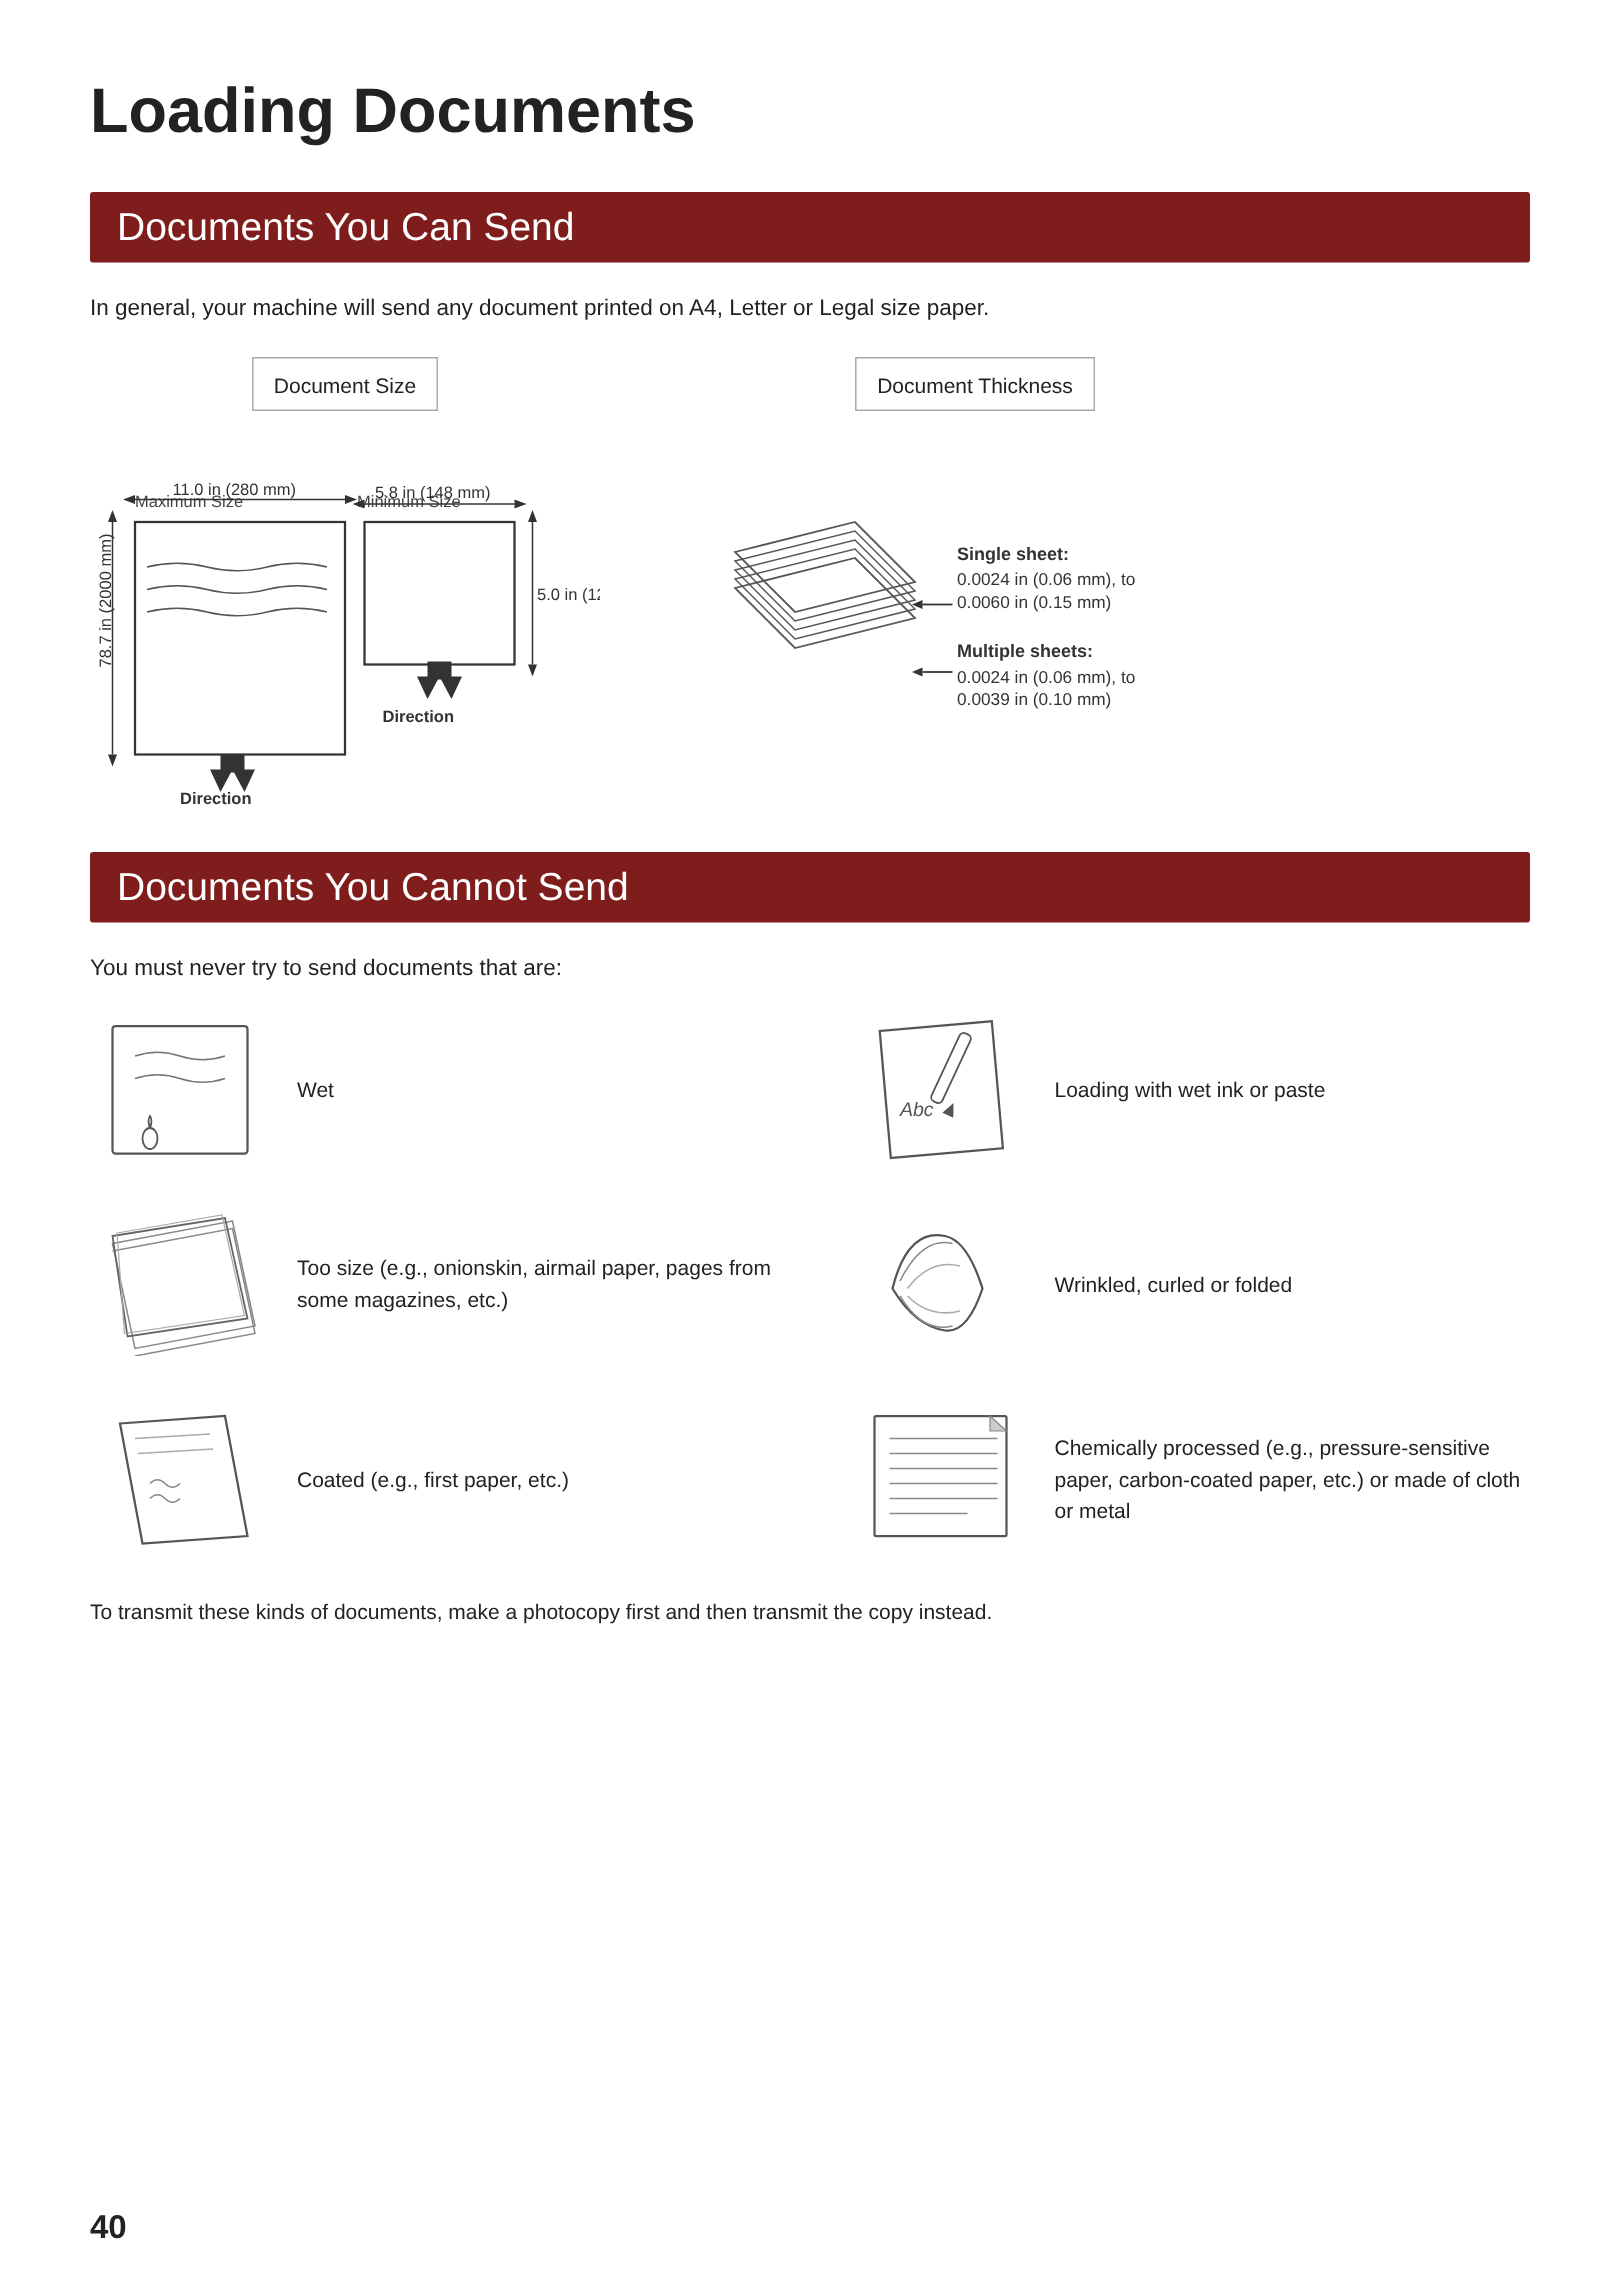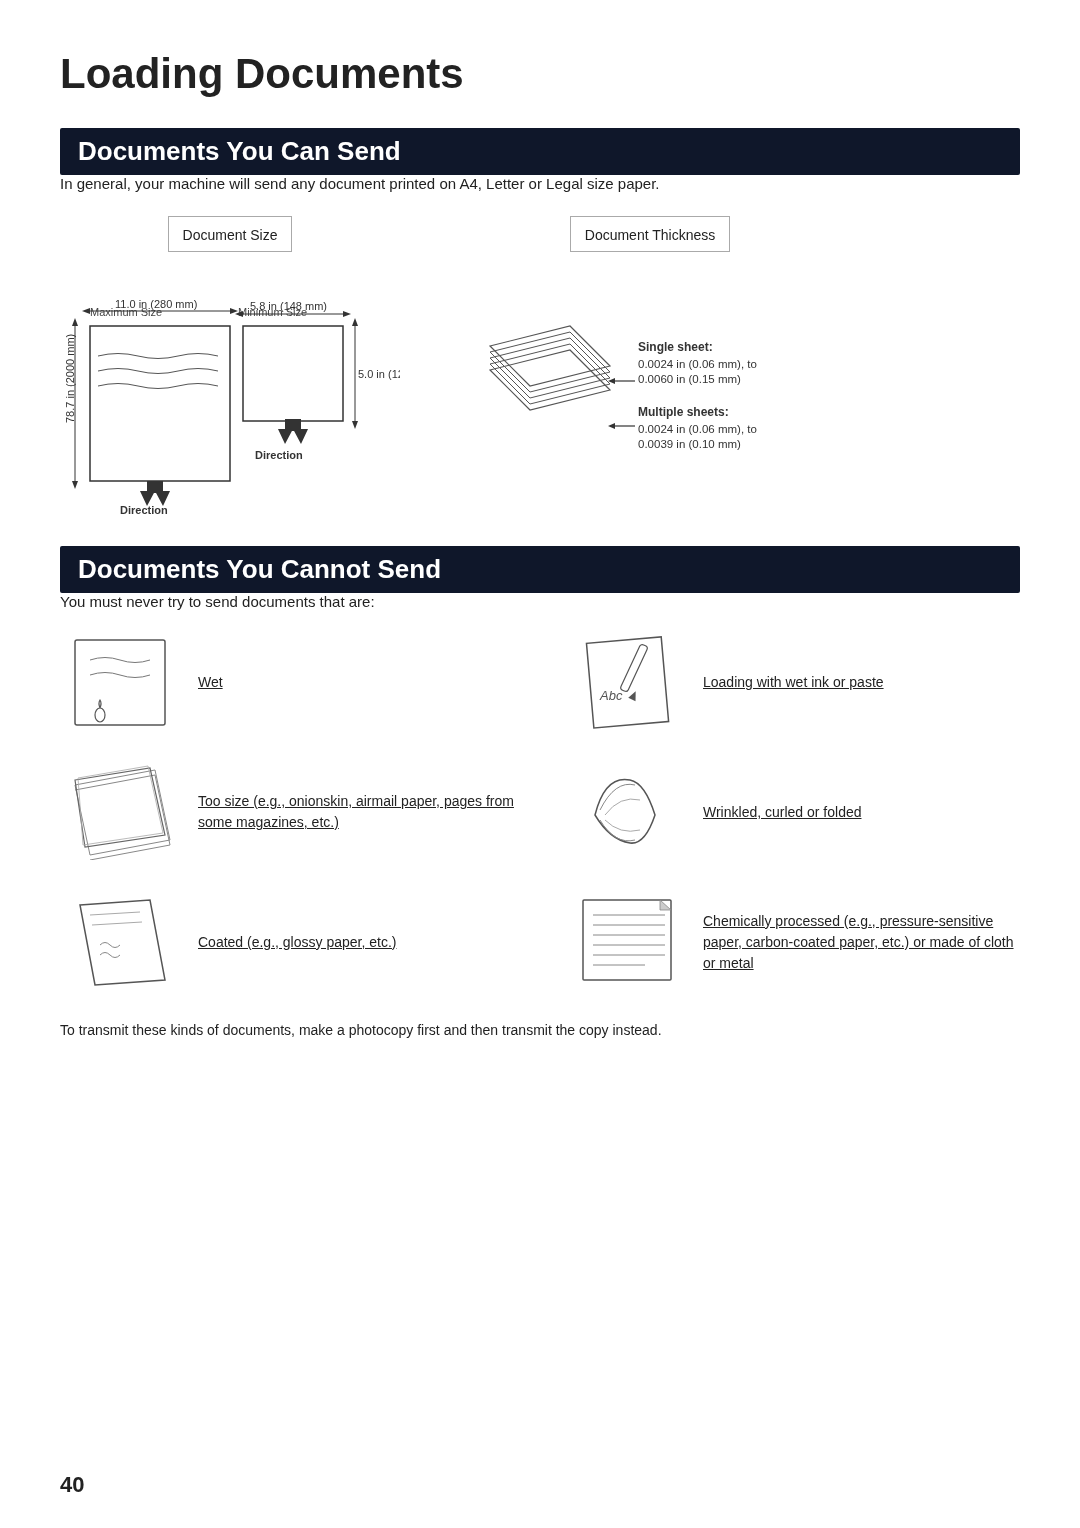--- a/index.html
+++ b/index.html
@@ -14,25 +14,26 @@
     }
 
     .page-title {
       font-size: 42px;
       font-weight: bold;
       margin-bottom: 30px;
       margin-top: 10px;
     }
 
     .section-header {
-      background: #0f172a;
+      background: #7f1d1d;
       color: #fff;
       font-size: 26px;
-      font-weight: bold;
+      font-weight: normal;
       padding: 8px 18px;
+      margin-bottom: 22px;
       border-radius: 2px;
     }
 
     .intro-text {
       font-size: 15px;
       margin-bottom: 24px;
     }
 
     .diagram-box {
       border: 1px solid #aaa;
@@ -82,21 +83,20 @@
       height: 100px;
       flex-shrink: 0;
       display: flex;
       align-items: center;
       justify-content: flex-end;
     }
 
     .cannot-item-text {
       font-size: 14px;
       line-height: 1.5;
-      text-decoration: underline;
     }
 
     .footer-note {
       font-size: 14px;
       margin-top: 10px;
       margin-bottom: 30px;
     }
 
     .page-number {
       position: absolute;
@@ -273,21 +273,21 @@
 
         <path d="M10,10 L80,5 L95,85 L25,90 Z" fill="none" stroke="#555" stroke-width="1.5"></path>
 
         <path d="M20,20 L70,17" stroke="#aaa" stroke-width="1"></path>
         <path d="M22,30 L72,27" stroke="#aaa" stroke-width="1"></path>
 
         <path d="M30,50 Q35,45 40,50 Q45,55 50,50" fill="none" stroke="#888" stroke-width="1"></path>
         <path d="M30,60 Q35,55 40,60 Q45,65 50,60" fill="none" stroke="#888" stroke-width="1"></path>
       </svg>
     </div>
-    <span class="cannot-item-text">Coated (e.g., glossy paper, etc.)</span>
+    <span class="cannot-item-text">Coated (e.g., first paper, etc.)</span>
   </div>
 
   <div class="cannot-item">
     <div class="cannot-item-img">
       <svg width="110" height="95" viewBox="0 0 110 95">
 
         <rect x="8" y="5" width="88" height="80" rx="1" fill="none" stroke="#555" stroke-width="1.5"></rect>
 
         <line x1="18" y1="20" x2="90" y2="20" stroke="#888" stroke-width="1"></line>
         <line x1="18" y1="30" x2="90" y2="30" stroke="#888" stroke-width="1"></line>

